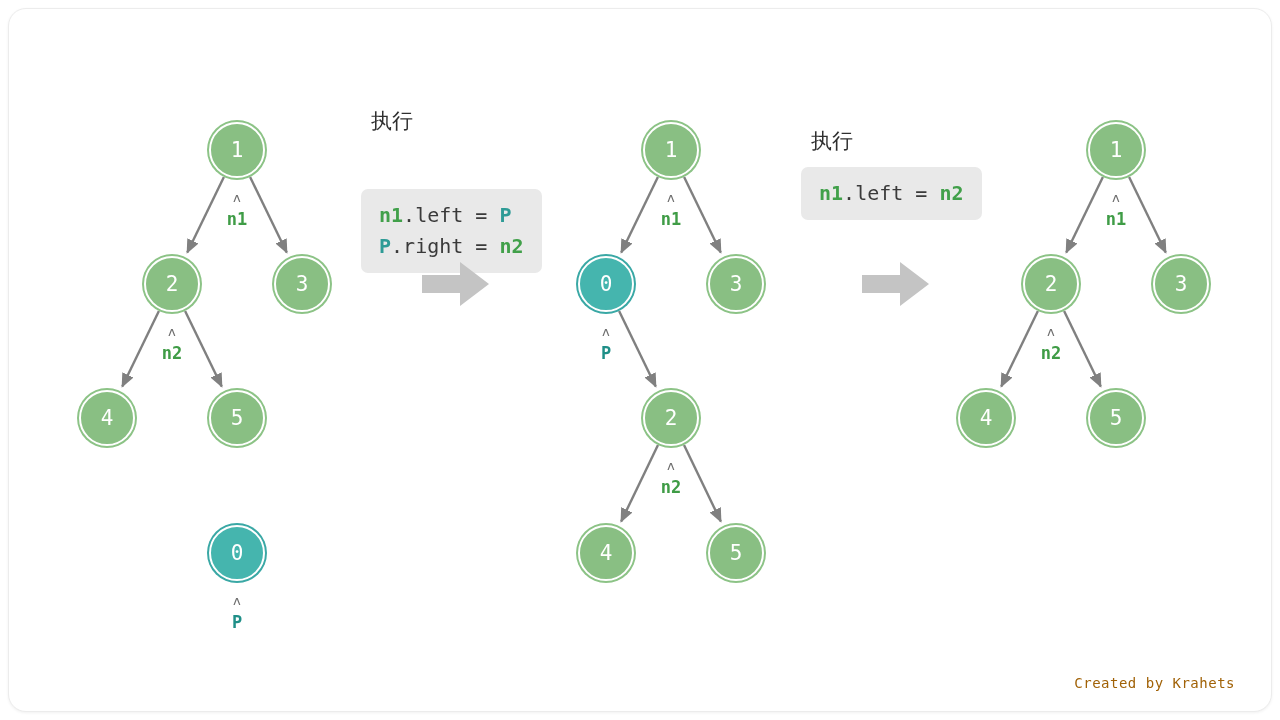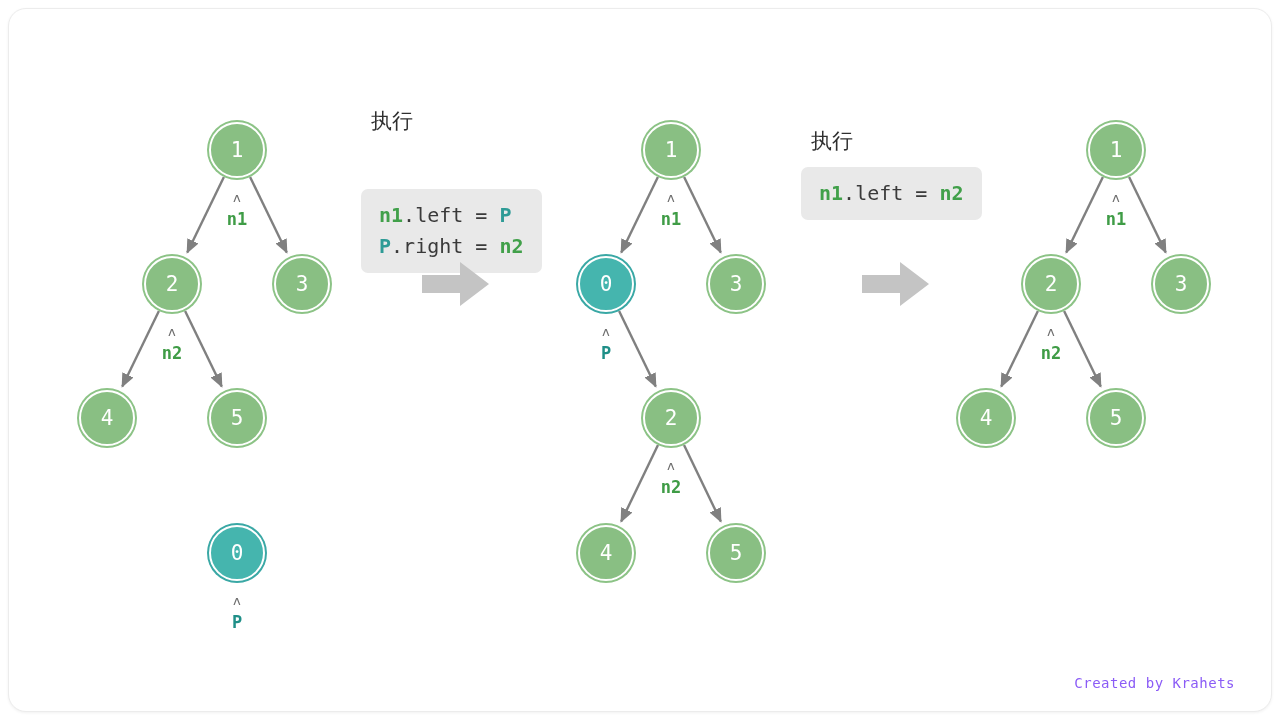--- a/index.html
+++ b/index.html
@@ -116,21 +116,21 @@
   
   .big-arrow { position: absolute; }
 
   
   #watermark {
     position: absolute;
     right: 38px;
     bottom: 22px;
     font-family: "DejaVu Sans Mono", monospace;
     font-size: 14px;
-    color: #8b5cf6;
+    color: #a16207;
     letter-spacing: 0.5px;
   }
 </style>
 </head>
 <body>
 
 <div id="card">
   <div id="stage">
 
     <svg class="edges" viewBox="0 0 1280 720" xmlns="http://www.w3.org/2000/svg">

